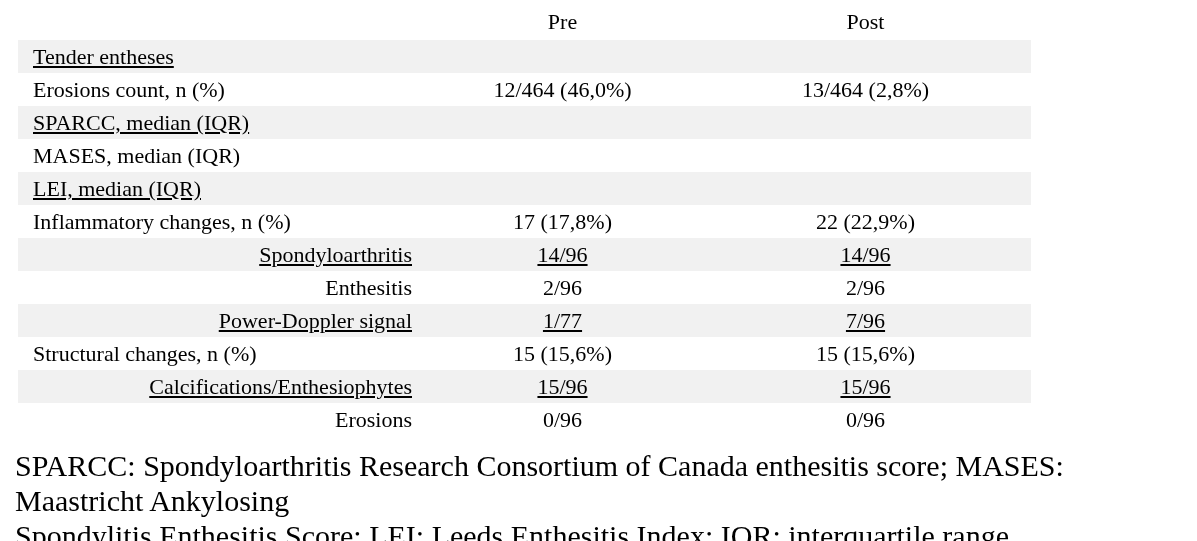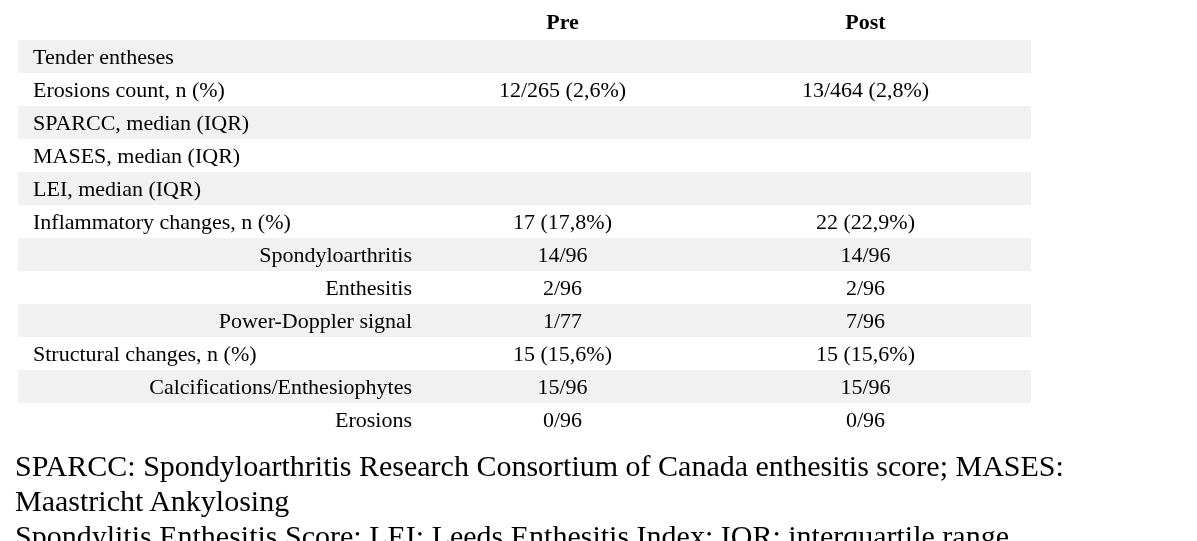--- a/index.html
+++ b/index.html
@@ -19,25 +19,25 @@
     font-size: 22px;
   }
   table.data-table th, table.data-table td {
     height: 33px;
     line-height: 33px;
     vertical-align: middle;
     white-space: nowrap;
     overflow: hidden;
     font-weight: normal;
   }
-  table.data-table thead th { height: 36px; line-height: 36px; font-weight: bold; }
+  table.data-table thead th { height: 36px; line-height: 36px; font-weight: normal; }
   td.label { text-align: left; padding-left: 15px; }
   td.label.sub { text-align: right; padding-right: 13px; padding-left: 0; }
   td.val, th.val { text-align: center; }
-  tr.shaded { background: #f1f1f1; }
+  tr.shaded { background: #f1f1f1; text-decoration: underline; }
   .bold { font-weight: bold; }
   .footnote {
     margin-top: 12px;
     margin-left: 15px;
     width: 1175px;
     font-size: 30px;
     line-height: 35px;
   }
 </style>
 </head>
@@ -58,21 +58,21 @@
       </tr>
     </thead>
     <tbody>
       <tr class="shaded">
         <td class="label bold">Tender entheses</td>
         <td class="val"></td>
         <td class="val"></td>
       </tr>
       <tr>
         <td class="label">Erosions count, n (%)</td>
-        <td class="val">12/265 (2,6%)</td>
+        <td class="val">12/464 (46,0%)</td>
         <td class="val">13/464 (2,8%)</td>
       </tr>
       <tr class="shaded">
         <td class="label">SPARCC, median (IQR)</td>
         <td class="val"></td>
         <td class="val"></td>
       </tr>
       <tr>
         <td class="label">MASES, median (IQR)</td>
         <td class="val"></td>

